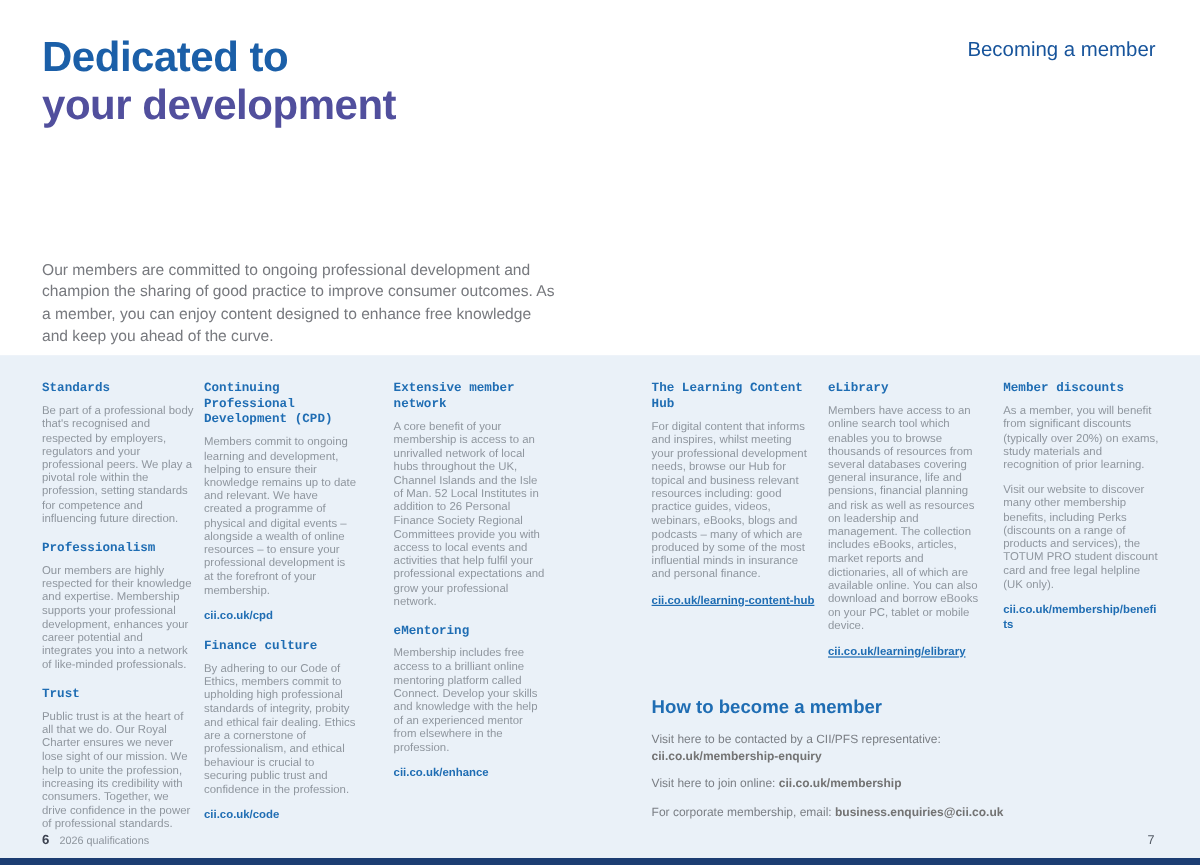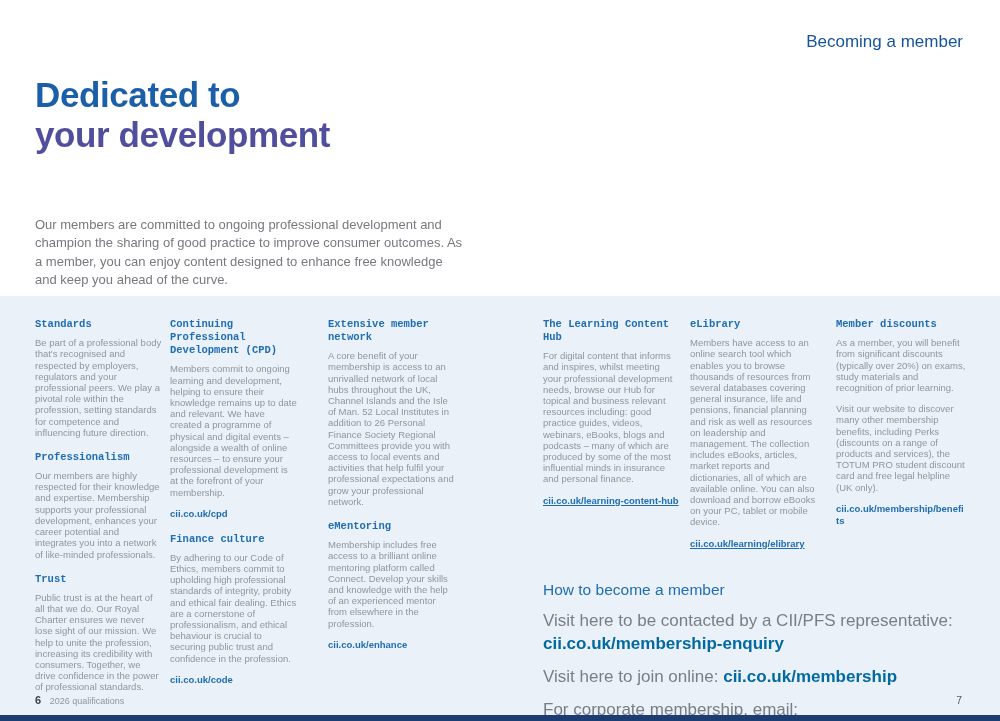--- a/index.html
+++ b/index.html
@@ -7,21 +7,21 @@
   .spread {
     position:relative; width:1000px; height:721px;
     background:#ffffff; overflow:hidden;
   }
   .band {
     position:absolute; left:0; right:0; top:296px; bottom:0;
     background:#eaf1f8;
   }
   .title {
     position:absolute; left:35px; top:28px;
-    font-size:35px; font-weight:bold; line-height:1.13; letter-spacing:-0.4px;margin-top:47px;
+    font-size:35px; font-weight:bold; line-height:1.13; letter-spacing:-0.4px;
   }
   .title .t1 { display:block; color:#1b5fa8; }
   .title .t2 { display:block; color:#514f9d; }
   .corner {
     position:absolute; right:37px; top:32px;
     font-size:17px; font-weight:normal; color:#17549b;
   }
   .intro {
     position:absolute; left:35px; top:216px; width:432px;
     font-size:13px; line-height:1.42; color:#77797e;
@@ -38,27 +38,27 @@
   .col-link {
     display:block; font-size:9.5px; font-weight:bold; color:#1f6db3;
     text-decoration:none; overflow-wrap:anywhere; line-height:1.25;
     margin-top:2px;
   }
   .col-link.nw { white-space:nowrap; overflow-wrap:normal;text-decoration:underline; }
   .become {
     position:absolute; left:543px; top:581px; width:420px;
   }
   .bm-head {
-    font-size:15.5px; font-weight:normal; color:#1f6db3; margin-bottom:11px;
+    font-size:15.5px; font-weight:bold; color:#1f6db3; margin-bottom:11px;
   }
   .bm-line {
-    font-size:17px; line-height:1.35; color:#7a7e84; margin-bottom:10px;
+    font-size:10px; line-height:1.35; color:#7a7e84; margin-bottom:10px;
   }
   .bm-link {
-    font-weight:bold; color:#0369a1; text-decoration:none;
+    font-weight:bold; color:#737373; text-decoration:none;
   }
   .bm-link.block { display:block; }
   .footer-left {
     position:absolute; left:35px; top:694px;
     font-size:9px; color:#8f969e;text-align:center;
   }
   .pg-num { font-size:11px; font-weight:bold; color:#3c4250; margin-right:6px; }
   .footer-right {
     position:absolute; right:38px; top:694px;
     font-size:10.5px; color:#555c66;

